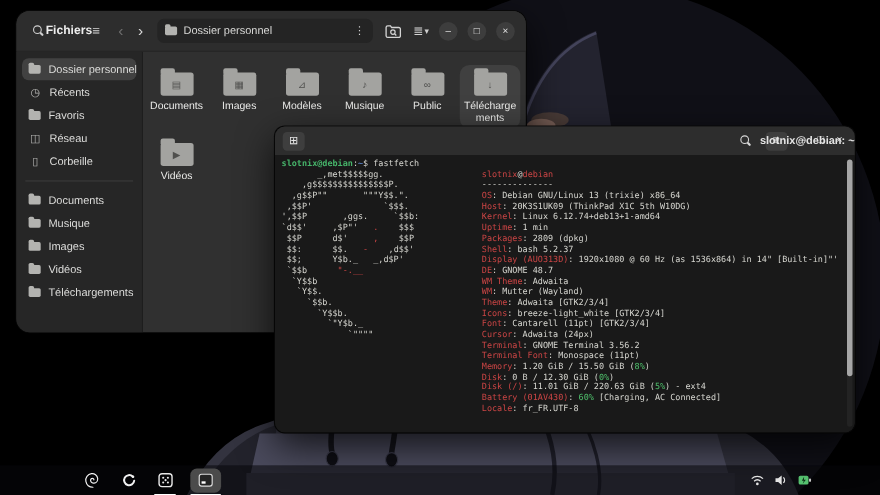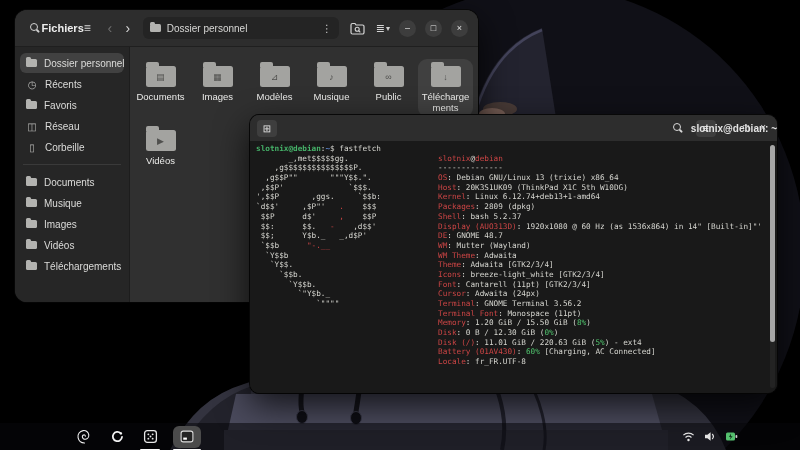--- a/index.html
+++ b/index.html
@@ -305,26 +305,27 @@
           <div class="tl"><span class="cw">       `Y$$b.</span></div>
           <div class="tl"><span class="cw">         `"Y$b._</span></div>
           <div class="tl"><span class="cw">             `""""</span></div>
         </div>
       <div id="t-info">
           <div class="tl"><span class="cr">slotnix</span><span class="cw">@</span><span class="cr">debian</span></div>
           <div class="tl"><span class="cw">--------------</span></div>
           <div class="tl"><span class="cr">OS</span><span class="cw">: Debian GNU/Linux 13 (trixie) x86_64</span></div>
           <div class="tl"><span class="cr">Host</span><span class="cw">: 20K3S1UK09 (ThinkPad X1C 5th W10DG)</span></div>
           <div class="tl"><span class="cr">Kernel</span><span class="cw">: Linux 6.12.74+deb13+1-amd64</span></div>
+          <div class="tl"><span class="cr">Uptime</span><span class="cw">: 1 min</span></div>
           <div class="tl"><span class="cr">Packages</span><span class="cw">: 2809 (dpkg)</span></div>
           <div class="tl"><span class="cr">Shell</span><span class="cw">: bash 5.2.37</span></div>
           <div class="tl"><span class="cr">Display (AUO313D)</span><span class="cw">: 1920x1080 @ 60 Hz (as 1536x864) in 14" [Built-in]"'</span></div>
           <div class="tl"><span class="cr">DE</span><span class="cw">: GNOME 48.7</span></div>
+          <div class="tl"><span class="cr">WM Theme</span><span class="cw">: Adwaita</span></div>
           <div class="tl"><span class="cr">WM</span><span class="cw">: Mutter (Wayland)</span></div>
-          <div class="tl"><span class="cr">WM Theme</span><span class="cw">: Adwaita</span></div>
           <div class="tl"><span class="cr">Theme</span><span class="cw">: Adwaita [GTK2/3/4]</span></div>
           <div class="tl"><span class="cr">Icons</span><span class="cw">: breeze-light_white [GTK2/3/4]</span></div>
           <div class="tl"><span class="cr">Font</span><span class="cw">: Cantarell (11pt) [GTK2/3/4]</span></div>
           <div class="tl"><span class="cr">Cursor</span><span class="cw">: Adwaita (24px)</span></div>
           <div class="tl"><span class="cr">Terminal</span><span class="cw">: GNOME Terminal 3.56.2</span></div>
           <div class="tl"><span class="cr">Terminal Font</span><span class="cw">: Monospace (11pt)</span></div>
           <div class="tl"><span class="cr">Memory</span><span class="cw">: 1.20 GiB / 15.50 GiB (</span><span class="cg">8%</span><span class="cw">)</span></div>
           <div class="tl"><span class="cr">Disk</span><span class="cw">: 0 B / 12.30 GiB (</span><span class="cg">0%</span><span class="cw">)</span></div>
           <div class="tl"><span class="cr">Disk (/)</span><span class="cw">: 11.01 GiB / 220.63 GiB (</span><span class="cg">5%</span><span class="cw">) - ext4</span></div>
           <div class="tl"><span class="cr">Battery (01AV430)</span><span class="cw">: </span><span class="cg">60%</span><span class="cw"> [Charging, AC Connected]</span></div>

